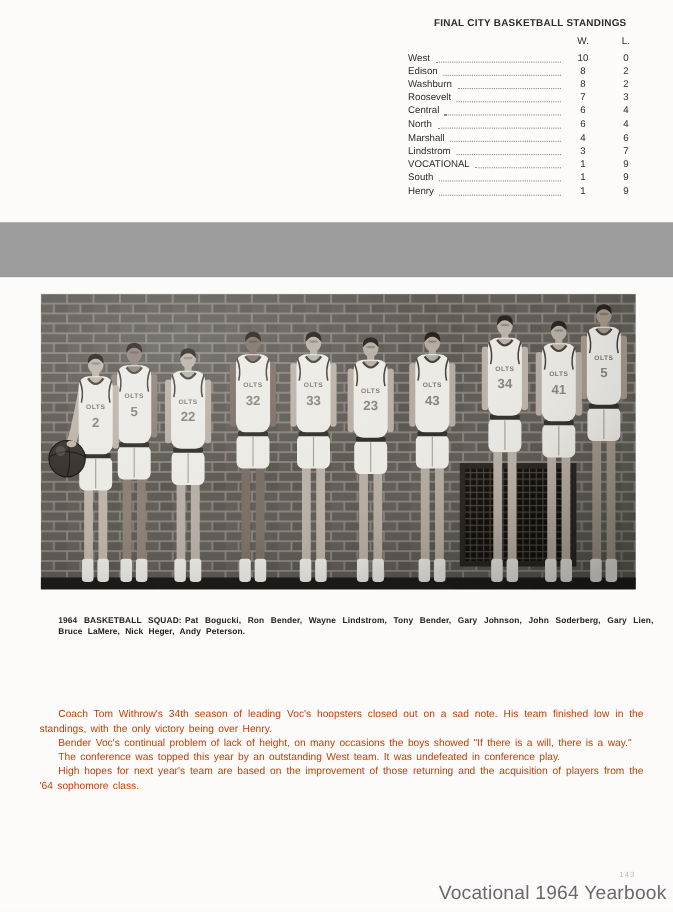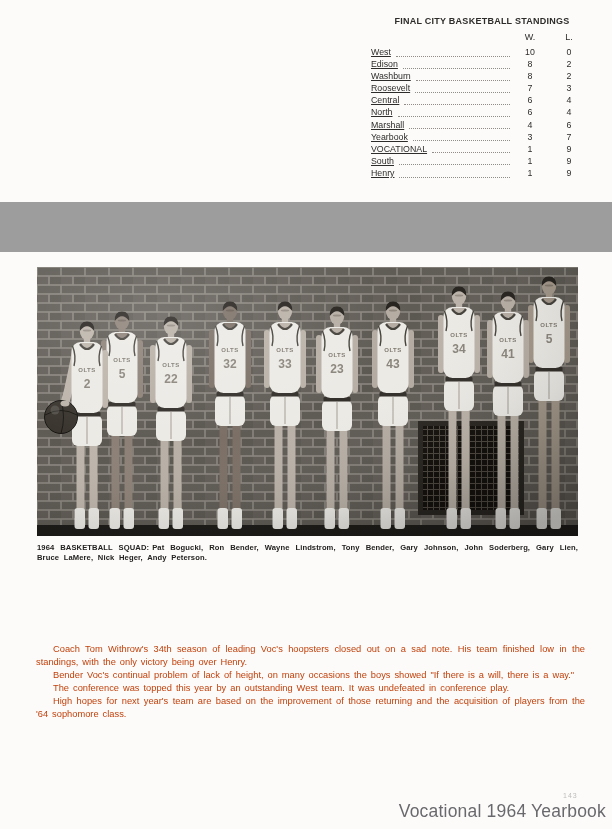--- a/index.html
+++ b/index.html
@@ -18,35 +18,35 @@
   }
   .standings h1{
     font-size:9px;font-weight:bold;letter-spacing:.25px;
     text-align:center;margin:0 0 6px 0;white-space:nowrap;
   }
   .srow{
     display:grid;grid-template-columns:auto 1fr 30px 48px;
     align-items:baseline;height:12.1px;font-size:8.8px;
   }
   .srow.header{height:15px;font-size:9px;}
-  .srow .team{white-space:nowrap;padding-right:3px;text-decoration:underline;}
+  .srow .team{white-space:nowrap;padding-right:3px;}
   .srow .leader{
     border-bottom:1px dotted #908d89;
     margin:0 5px 2.5px 2px;height:1px;align-self:end;
   }
   .srow.header .leader{border-bottom:none;}
   .srow .w,.srow .l{text-align:center;}
   
   .gray-band{position:absolute;left:0;top:202px;width:612px;height:50px;}
   
   .photo{position:absolute;left:37px;top:267px;width:541px;height:269px;margin:0;}
   .photo svg{display:block;}
   
   .caption{
-    position:absolute;left:37px;top:543px;width:541px;margin:0;
+    position:absolute;left:37px;top:543px;width:541px;margin:16px;
     font-size:7.6px;line-height:9.8px;font-weight:bold;
     color:#242220;letter-spacing:.1px;word-spacing:2.5px;text-align:justify;
   }
   .caption span{margin-left:3px;}
   
   .article{position:absolute;left:36px;top:643px;width:549px;color:#c2410c;}
   .article p{
     margin:0;text-indent:17px;text-align:justify;
     font-size:9.3px;line-height:13.1px;word-spacing:1.4px;
   }
@@ -110,21 +110,21 @@
           <span class="w">6</span>
           <span class="l">4</span>
         </div>
         <div class="srow">
           <span class="team">Marshall</span>
           <span class="leader"></span>
           <span class="w">4</span>
           <span class="l">6</span>
         </div>
         <div class="srow">
-          <span class="team">Yearbook</span>
+          <span class="team">Lindstrom</span>
           <span class="leader"></span>
           <span class="w">3</span>
           <span class="l">7</span>
         </div>
         <div class="srow">
           <span class="team">VOCATIONAL</span>
           <span class="leader"></span>
           <span class="w">1</span>
           <span class="l">9</span>
         </div>

